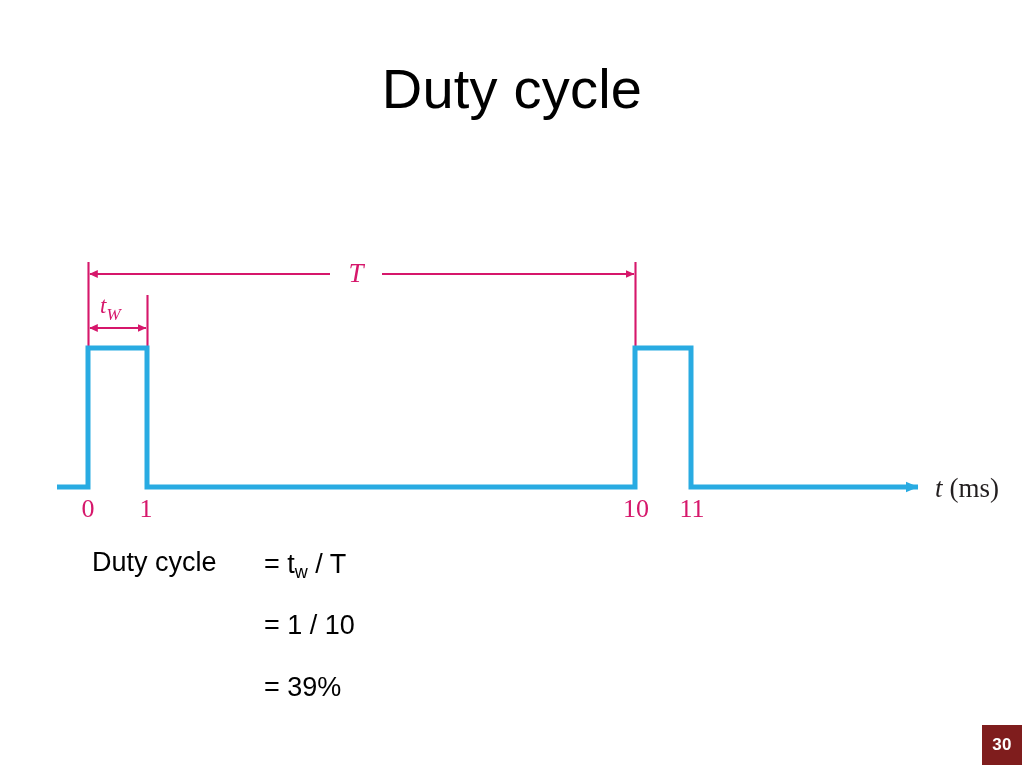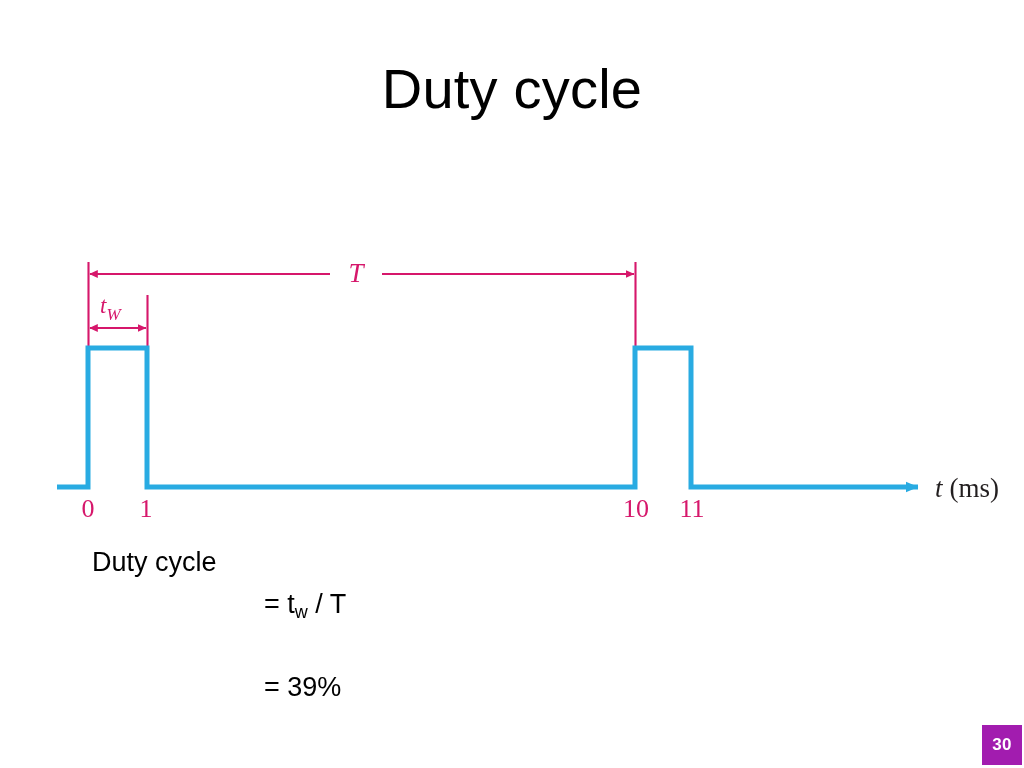--- a/index.html
+++ b/index.html
@@ -67,37 +67,37 @@
   }
   .formula-label {
     position: absolute;
     left: 92px;
     top: 0;
   }
   .formula-expr {
     position: absolute;
     left: 264px;
   }
-  #row-1 { top: 2px; margin-top: 40px; }
+  #row-1 { top: 2px; }
   #row-2 { top: 63px; }
   #row-3 { top: 125px; }
   .sub {
     font-size: 18px;
     vertical-align: -0.28em;
     letter-spacing: 0;
   }
 
   
   #page-badge {
     position: absolute;
     left: 982px;
     top: 725px;
     width: 40px;
     height: 40px;
-    background: #a21caf;
+    background: #7f1d1d;
     color: #ffffff;
     font-size: 17px;
     font-weight: 700;
     display: flex;
     align-items: center;
     justify-content: center;
     letter-spacing: 0.3px;
   }
 </style>
 </head>
@@ -155,19 +155,20 @@
       <text x="935" y="257" font-family="'Liberation Serif', serif" font-size="27" fill="#231f20"><tspan font-style="italic">t</tspan><tspan dx="7">(ms)</tspan></text>
     </svg>
   </div>
 
   <div id="formula-block">
 
     <div class="formula-row formula-label" id="row-label">Duty cycle</div>
 
     <div class="formula-row formula-expr" id="row-1"><span>= t</span><span class="sub">w</span><span> / T</span></div>
 
+    <div class="formula-row formula-expr" id="row-2"><span>= 1 / 10</span></div>
 
     <div class="formula-row formula-expr" id="row-3"><span>= 39%</span></div>
   </div>
 
   <div id="page-badge">30</div>
 
 </div>
 
 </body></html>

